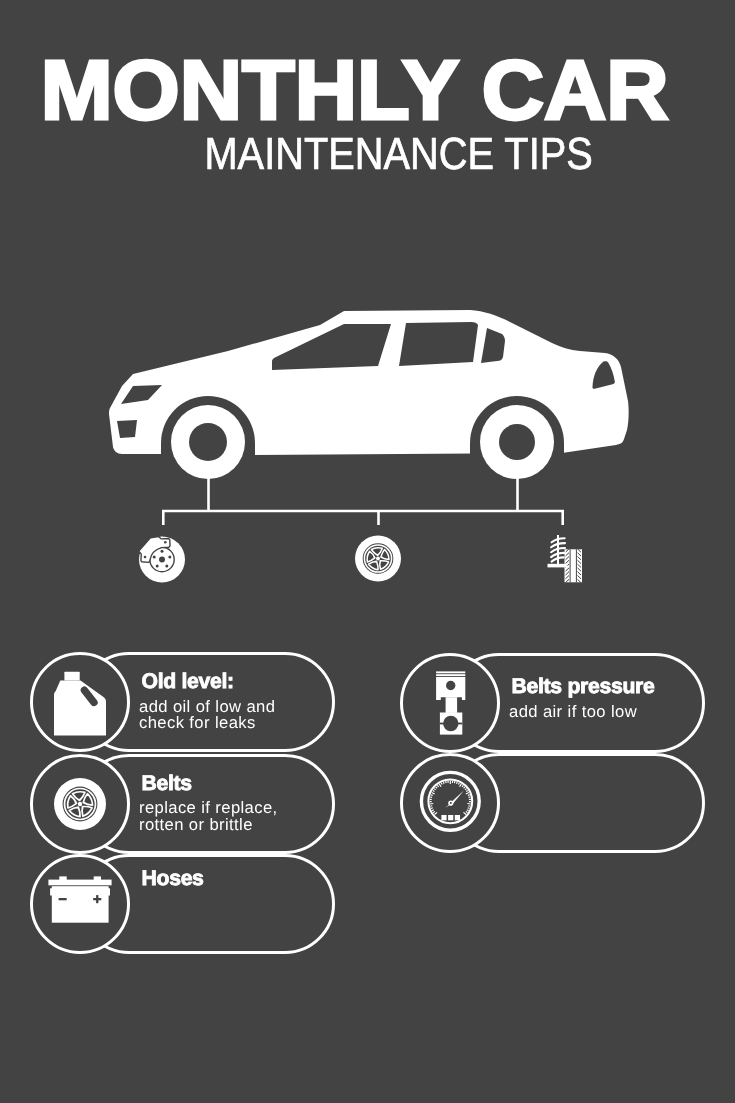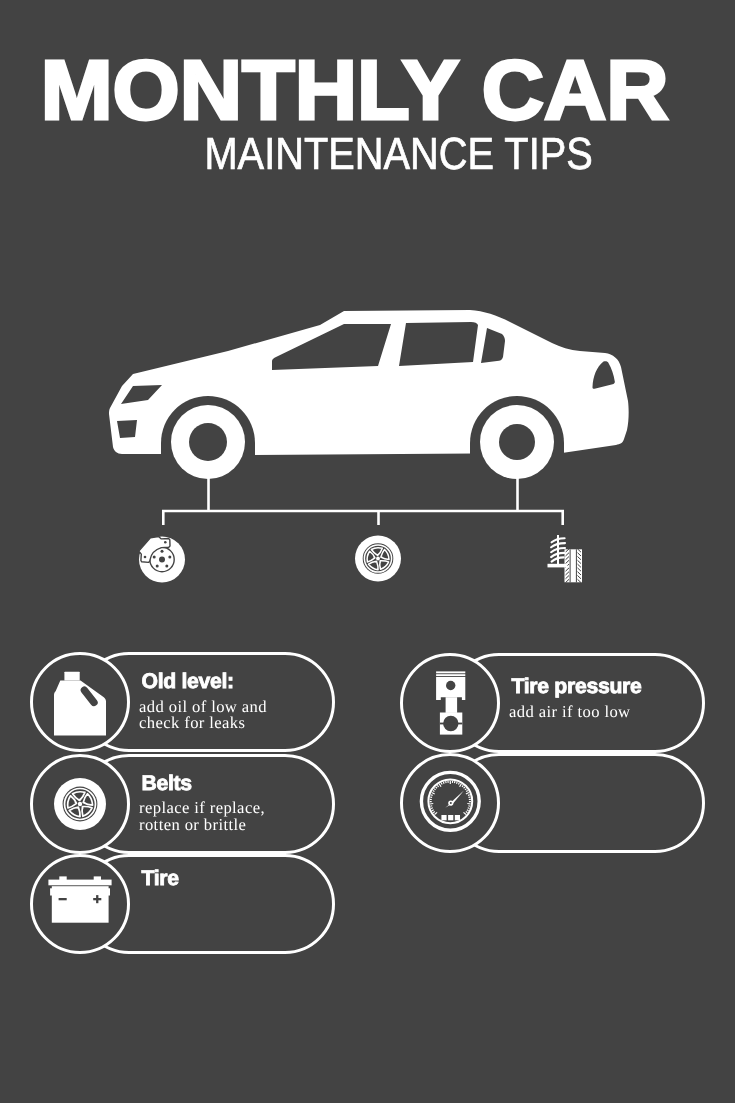--- a/index.html
+++ b/index.html
@@ -40,21 +40,21 @@
     border:3px solid #ffffff;border-radius:50px;box-sizing:border-box;
   }
   .card .circ{
     position:absolute;left:0;top:0;width:100px;height:100px;
     border:3px solid #ffffff;border-radius:50%;box-sizing:border-box;
     background:#434343;
   }
   .card .ic{position:absolute;left:0;top:0;width:100px;height:100px;}
   .card .txt{position:absolute;left:109px;top:22px;width:170px;}
   .card .t{font-size:21.2px;font-weight:700;line-height:16px;text-align:left;white-space:nowrap;letter-spacing:-0.3px;margin-left:2.5px;-webkit-text-stroke:0.85px #ffffff;paint-order:stroke fill;}
-  .card .d{font-size:16.6px;font-weight:400;line-height:16.6px;text-align:left;margin-top:8.5px;letter-spacing:0.40px;font-family:Liberation Serif, serif;}
+  .card .d{font-size:16.6px;font-weight:400;line-height:16.6px;text-align:left;margin-top:8.5px;letter-spacing:0.40px;}
 </style>
 </head>
 <body>
 
 <div class="poster">
 
   <div class="title"><span>MONTHLY CAR</span></div>
   <div class="subtitle"><span>MAINTENANCE TIPS</span></div>
 
   <svg class="diagram" viewBox="0 0 735 640" width="735" height="640">
@@ -225,21 +225,21 @@
         <rect x="20.1" y="34.3" width="2.3" height="7.2"></rect>
         <rect x="77.6" y="34.3" width="2.4" height="7.2"></rect>
       </g>
       <g fill="#434343">
         <rect x="28.6" y="44.0" width="8.1" height="2.3"></rect>
         <rect x="63.2" y="44.0" width="8.1" height="2.3"></rect>
         <rect x="66.1" y="41.1" width="2.3" height="8.1"></rect>
       </g>
     </svg>
     <div class="txt" style="top:17px;">
-      <div class="t">Tire</div>
+      <div class="t">Hoses</div>
     </div>
   </div>
 
   <div class="card" style="left:400px;top:652.5px;">
     <div class="pill"></div>
     <div class="circ"></div>
     <svg class="ic" viewBox="0 0 100 100">
       <g fill="#ffffff">
         <rect x="36.1" y="18.4" width="29.2" height="1.9"></rect>
         <rect x="36.1" y="21.2" width="29.2" height="1.9"></rect>
@@ -249,21 +249,21 @@
       </g>
       <g fill="#434343">
         <circle cx="50.7" cy="32.5" r="4.7"></circle>
         <circle cx="50.8" cy="70.5" r="7.7"></circle>
       </g>
       <g fill="#434343">
         <rect x="39.9" y="69.6" width="22.4" height="1.8"></rect>
       </g>
     </svg>
     <div class="txt" style="top:26.5px;">
-      <div class="t">Tire pressure</div>
+      <div class="t">Belts pressure</div>
       <div class="d">add air if too low</div>
     </div>
   </div>
 
   <div class="card" style="left:400px;top:753px;">
     <div class="pill"></div>
     <div class="circ"></div>
     <svg class="ic" viewBox="0 0 100 100">
       <circle cx="50.3" cy="48.3" r="28.9" fill="none" stroke="#ffffff" stroke-width="3.4"></circle>
       <circle cx="50.3" cy="48.3" r="21.9" fill="none" stroke="#ffffff" stroke-width="2.0"></circle>

